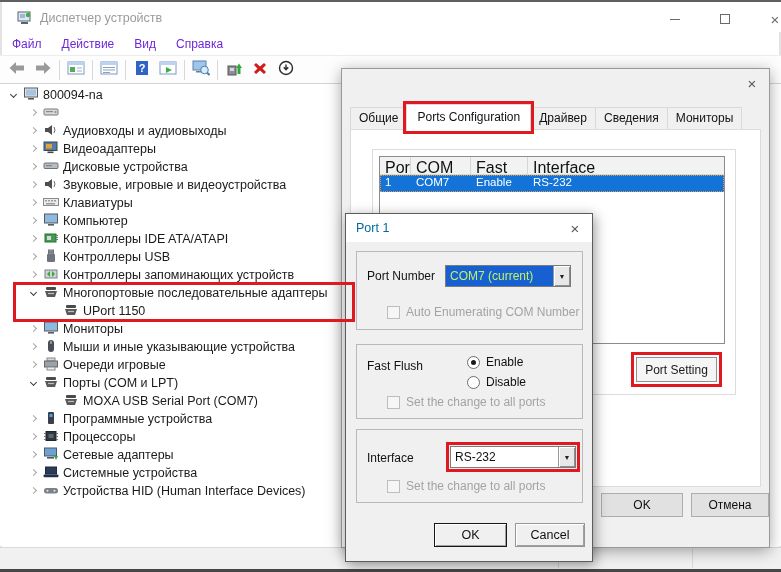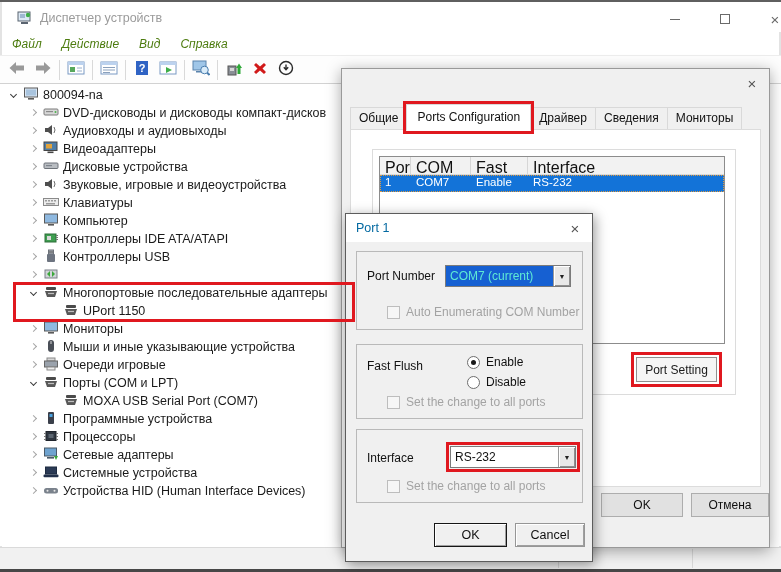--- a/index.html
+++ b/index.html
@@ -10,21 +10,21 @@
 
   
   #top-edge{left:0;top:0;width:781px;height:2px;background:#5f5f5f;}
   #titlebar{left:8px;top:2px;width:781px;height:30px;background:#fff;}
   #title-text{left:32px;top:9px;color:#9b9b9b;font-size:12.5px;}
   .winbtn{top:2px;width:44px;height:30px;display:flex;align-items:center;justify-content:center;color:#6a6a6a;}
   #btn-min{left:645px;} #btn-max{left:695px;} #btn-close{left:745px;font-size:15px;}
   .min-glyph{width:10px;height:1px;background:#6a6a6a;display:inline-block;}
   .max-glyph{width:10px;height:10px;border:1px solid #6a6a6a;display:inline-block;}
   #menubar{left:0;top:32px;width:781px;height:23px;display:flex;align-items:center;padding-left:2px;}
-  .menu-item{padding:3px 10px;color:#4d7c0f;font-style:italic;}
+  .menu-item{padding:3px 10px;color:#6d28d9;}
   #toolbar{left:0;top:55px;width:781px;height:29px;display:flex;align-items:center;padding-left:4px;
     border-top:1px solid #ededed;border-bottom:1px solid #d2d2d2;background:#fdfdfd;}
   .tbtn{width:26px;height:24px;display:flex;align-items:center;justify-content:center;}
   .tsep{width:1px;height:20px;background:#d9d9d9;margin:0 3px;}
 
   
   #tree{left:0;top:84px;width:781px;height:462px;background:#fff;overflow:hidden;padding-top:1px;}
   .trow{height:18px;display:flex;align-items:center;font-size:12.5px;white-space:nowrap;}
   .chev{width:14px;display:flex;align-items:center;justify-content:center;flex:0 0 14px;}
   .chev-c{width:5px;height:5px;border-right:1.4px solid #a6a6a6;border-top:1.4px solid #a6a6a6;transform:rotate(45deg);}
@@ -66,21 +66,21 @@
   
   #port1{left:345px;top:213px;width:248px;height:349px;background:#f0f0f0;border:1px solid #5c5c5c;
     box-shadow:2px 3px 12px rgba(0,0,0,.4);z-index:20;}
   #port1-titlebar{left:0;top:0;width:100%;height:28px;background:#fff;}
   #port1-title{left:10px;top:7px;color:#0369a1;font-size:12.5px;}
   .group{position:absolute;left:10px;width:227px;border:1px solid #b9b9b9;background:transparent;}
   #g-portnum{top:37px;height:79px;} #g-fastflush{top:130px;height:75px;} #g-interface{top:215px;height:74px;}
   .glabel{position:absolute;color:#111;}
   .combo{position:absolute;height:22px;background:#fff;border:1px solid #7b7b7b;display:flex;}
   .combo .field{flex:1;padding:3px 0 0 4px;font-size:12px;color:#111;overflow:hidden;white-space:nowrap;}
-  .combo.sel .field{background:var(--combosel);color:#5eead4;}
+  .combo.sel .field{background:var(--combosel);color:#bef264;}
   .combo .drop{width:17px;background:#e8e8e8;border-left:1px solid #9a9a9a;display:flex;align-items:center;justify-content:center;
     font-size:7px;color:#222;box-shadow:inset 1px 1px 0 #fff,inset -1px -1px 0 #8f8f8f;}
   .combo.redbox{outline:3px solid var(--red);outline-offset:1px;}
   .cb{position:absolute;display:flex;align-items:center;color:#a3a3a3;}
   .cb .box{width:13px;height:13px;border:1px solid #bdbdbd;background:#f6f6f6;margin-right:6px;flex:0 0 13px;}
   .radio{position:absolute;display:flex;align-items:center;color:#111;}
   .radio .circ{width:13px;height:13px;border:1px solid #6e6e6e;border-radius:50%;background:#fff;margin-right:6px;
     display:flex;align-items:center;justify-content:center;flex:0 0 13px;}
   .radio.on .circ::after{content:"";width:5px;height:5px;border-radius:50%;background:#1a1a1a;}
   .clsbtn{position:absolute;background:#f0f0f0;border:1px solid #969696;
@@ -218,21 +218,20 @@
         <span class="chev">
           <span class="chev-c"></span>
         </span>
         <span class="ticon">
           <svg width="16" height="14" viewBox="0 0 16 14" xmlns="http://www.w3.org/2000/svg">
             <rect x="1" y="4" width="14" height="6" rx="1" fill="#d8d8d8" stroke="#7a7a7a"></rect>
             <rect x="3" y="6" width="7" height="1.2" fill="#8a8a8a"></rect>
             <circle cx="12.5" cy="7" r="1" fill="#4db34d"></circle>
           </svg>
         </span>
-        <span class="tlabel">DVD-дисководы и дисководы компакт-дисков</span>
       </div>
       <div class="trow" style="padding-left: 26px;">
         <span class="chev">
           <span class="chev-c"></span>
         </span>
         <span class="ticon">
           <svg width="16" height="14" viewBox="0 0 16 14" xmlns="http://www.w3.org/2000/svg">
             <polygon points="2,5 5,5 9,2 9,12 5,9 2,9" fill="#4f4f4f"></polygon>
             <path d="M11 4 q2 3 0 6" stroke="#6e6e6e" fill="none"></path>
           </svg>
@@ -337,20 +336,21 @@
         <span class="chev">
           <span class="chev-c"></span>
         </span>
         <span class="ticon">
           <svg width="16" height="14" viewBox="0 0 16 14" xmlns="http://www.w3.org/2000/svg">
             <rect x="2" y="3" width="12" height="8" fill="#d0d4d8" stroke="#7a8087"></rect>
             <polygon points="4,7 7,4 7,10" fill="#3aa83a"></polygon>
             <polygon points="12,7 9,4 9,10" fill="#3aa83a"></polygon>
           </svg>
         </span>
+        <span class="tlabel">Контроллеры запоминающих устройств</span>
       </div>
       <div class="trow" style="padding-left: 26px;">
         <span class="chev">
           <span class="chev-e"></span>
         </span>
         <span class="ticon">
           <svg width="16" height="14" viewBox="0 0 16 14" xmlns="http://www.w3.org/2000/svg">
             <rect x="3" y="2" width="10" height="3" rx="1" fill="#4a4a4a"></rect>
             <path d="M2 6 h12 l-2 6 h-8 Z" fill="#585858"></path>
             <circle cx="6" cy="8.5" r="0.8" fill="#e8e8e8"></circle>

